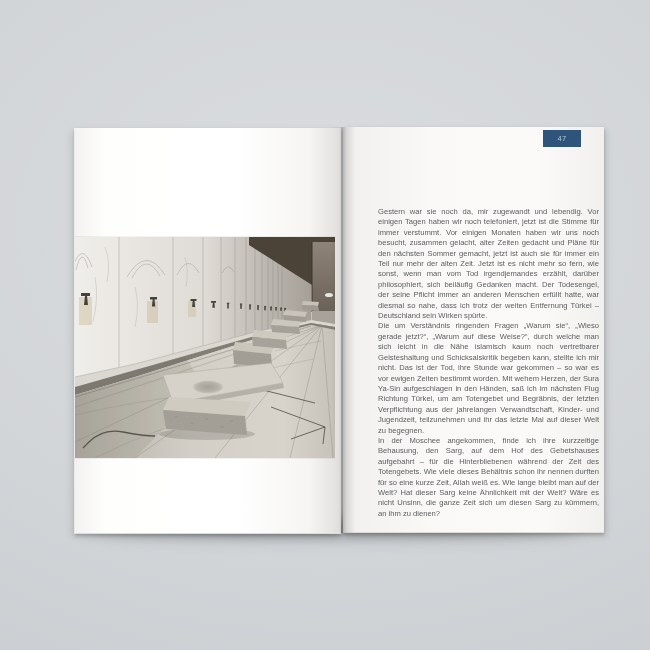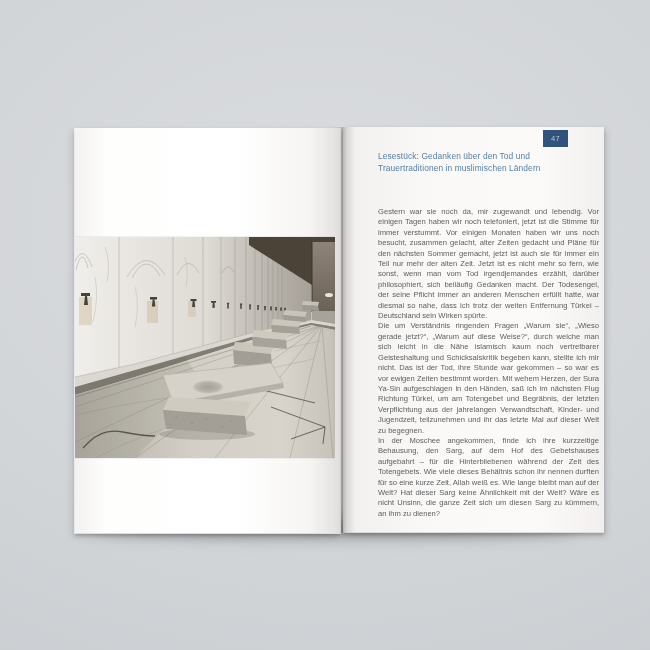--- a/index.html
+++ b/index.html
@@ -31,21 +31,21 @@
     position:absolute;left:331px;top:127px;width:24px;height:406px;pointer-events:none;
     background:linear-gradient(to right, rgba(0,0,0,0) 0%, rgba(0,0,0,.07) 35%, rgba(0,0,0,.20) 50%, rgba(0,0,0,.08) 65%, rgba(0,0,0,0) 100%);
     z-index:6;
   }
   .photo{
     position:absolute;left:0;top:109px;width:260px;height:221px;overflow:hidden;
     box-shadow:0 -1px 0 rgba(0,0,0,.05), 0 1px 0 rgba(0,0,0,.05);
   }
   .photo svg{display:block;}
   .pagenum{
-    position:absolute;left:200px;top:3px;width:25px;height:17px;
+    position:absolute;left:200px;top:3px;width:38px;height:17px;
     display:flex;align-items:center;justify-content:center;
     font-size:7.5px;letter-spacing:.3px;
   }
   .heading{
     position:absolute;left:35px;top:24px;margin:0;width:200px;
     font-size:8.4px;font-weight:400;line-height:11.8px;letter-spacing:.1px;
   }
   .heading span{display:block;}
   .body-text{
     position:absolute;left:35px;top:60px;width:221px;
@@ -155,24 +155,20 @@
           <path d="M14,205 q14,-14 34,-10 t32,4 M14,205 l-6,6" stroke="#4a4640" stroke-width="1.3" fill="none" opacity=".85"></path>
         </g>
       </svg>
     </div>
   </div>
 
   <div class="page page-right">
     <div class="pagenum" style="background:#2f547b;color:#b9c6d4;">
       <span>47</span>
     </div>
-    <h2 class="heading" style="color:#5380a9;">
-      <span>Lesestück: Gedanken über den Tod und</span>
-      <span>Trauertraditionen in muslimischen Ländern</span>
-    </h2>
     <div class="body-text" style="color:#5c5d5f;margin-top:20px;">
       <p>Gestern war sie noch da, mir zugewandt und lebendig. Vor einigen Tagen haben wir noch telefoniert, jetzt ist die Stimme für immer verstummt. Vor einigen Monaten haben wir uns noch besucht, zusammen gelacht, alter Zeiten gedacht und Pläne für den nächsten Sommer gemacht, jetzt ist auch sie für immer ein Teil nur mehr der alten Zeit. Jetzt ist es nicht mehr so fern, wie sonst, wenn man vom Tod irgendjemandes erzählt, darüber philosophiert, sich beiläufig Gedanken macht. Der Todesengel, der seine Pflicht immer an anderen Menschen erfüllt hatte, war diesmal so nahe, dass ich trotz der weiten Entfernung Türkei – Deutschland sein Wirken spürte.</p>
       <p>Die um Verständnis ringenden Fragen „Warum sie“, „Wieso gerade jetzt?“, „Warum auf diese Weise?“, durch welche man sich leicht in die Nähe islamisch kaum noch vertretbarer Geisteshaltung und Schicksalskritik begeben kann, stellte ich mir nicht. Das ist der Tod, ihre Stunde war gekommen – so war es vor ewigen Zeiten bestimmt worden. Mit wehem Herzen, der Sura Ya-Sin aufgeschlagen in den Händen, saß ich im nächsten Flug Richtung Türkei, um am Totengebet und Begräbnis, der letzten Verpflichtung aus der jahrelangen Verwandtschaft, Kinder- und Jugendzeit, teilzunehmen und ihr das letzte Mal auf dieser Welt zu begegnen.</p>
       <p>In der Moschee angekommen, finde ich ihre kurzzeitige Behausung, den Sarg, auf dem Hof des Gebetshauses aufgebahrt – für die Hinterbliebenen während der Zeit des Totengebets. Wie viele dieses Behältnis schon ihr nennen durften für so eine kurze Zeit, Allah weiß es. Wie lange bleibt man auf der Welt? Hat dieser Sarg keine Ähnlichkeit mit der Welt? Wäre es nicht Unsinn, die ganze Zeit sich um diesen Sarg zu kümmern, an ihm zu dienen?</p>
     </div>
   </div>
 
   <div class="spine-shadow"></div>
 </div>
 

